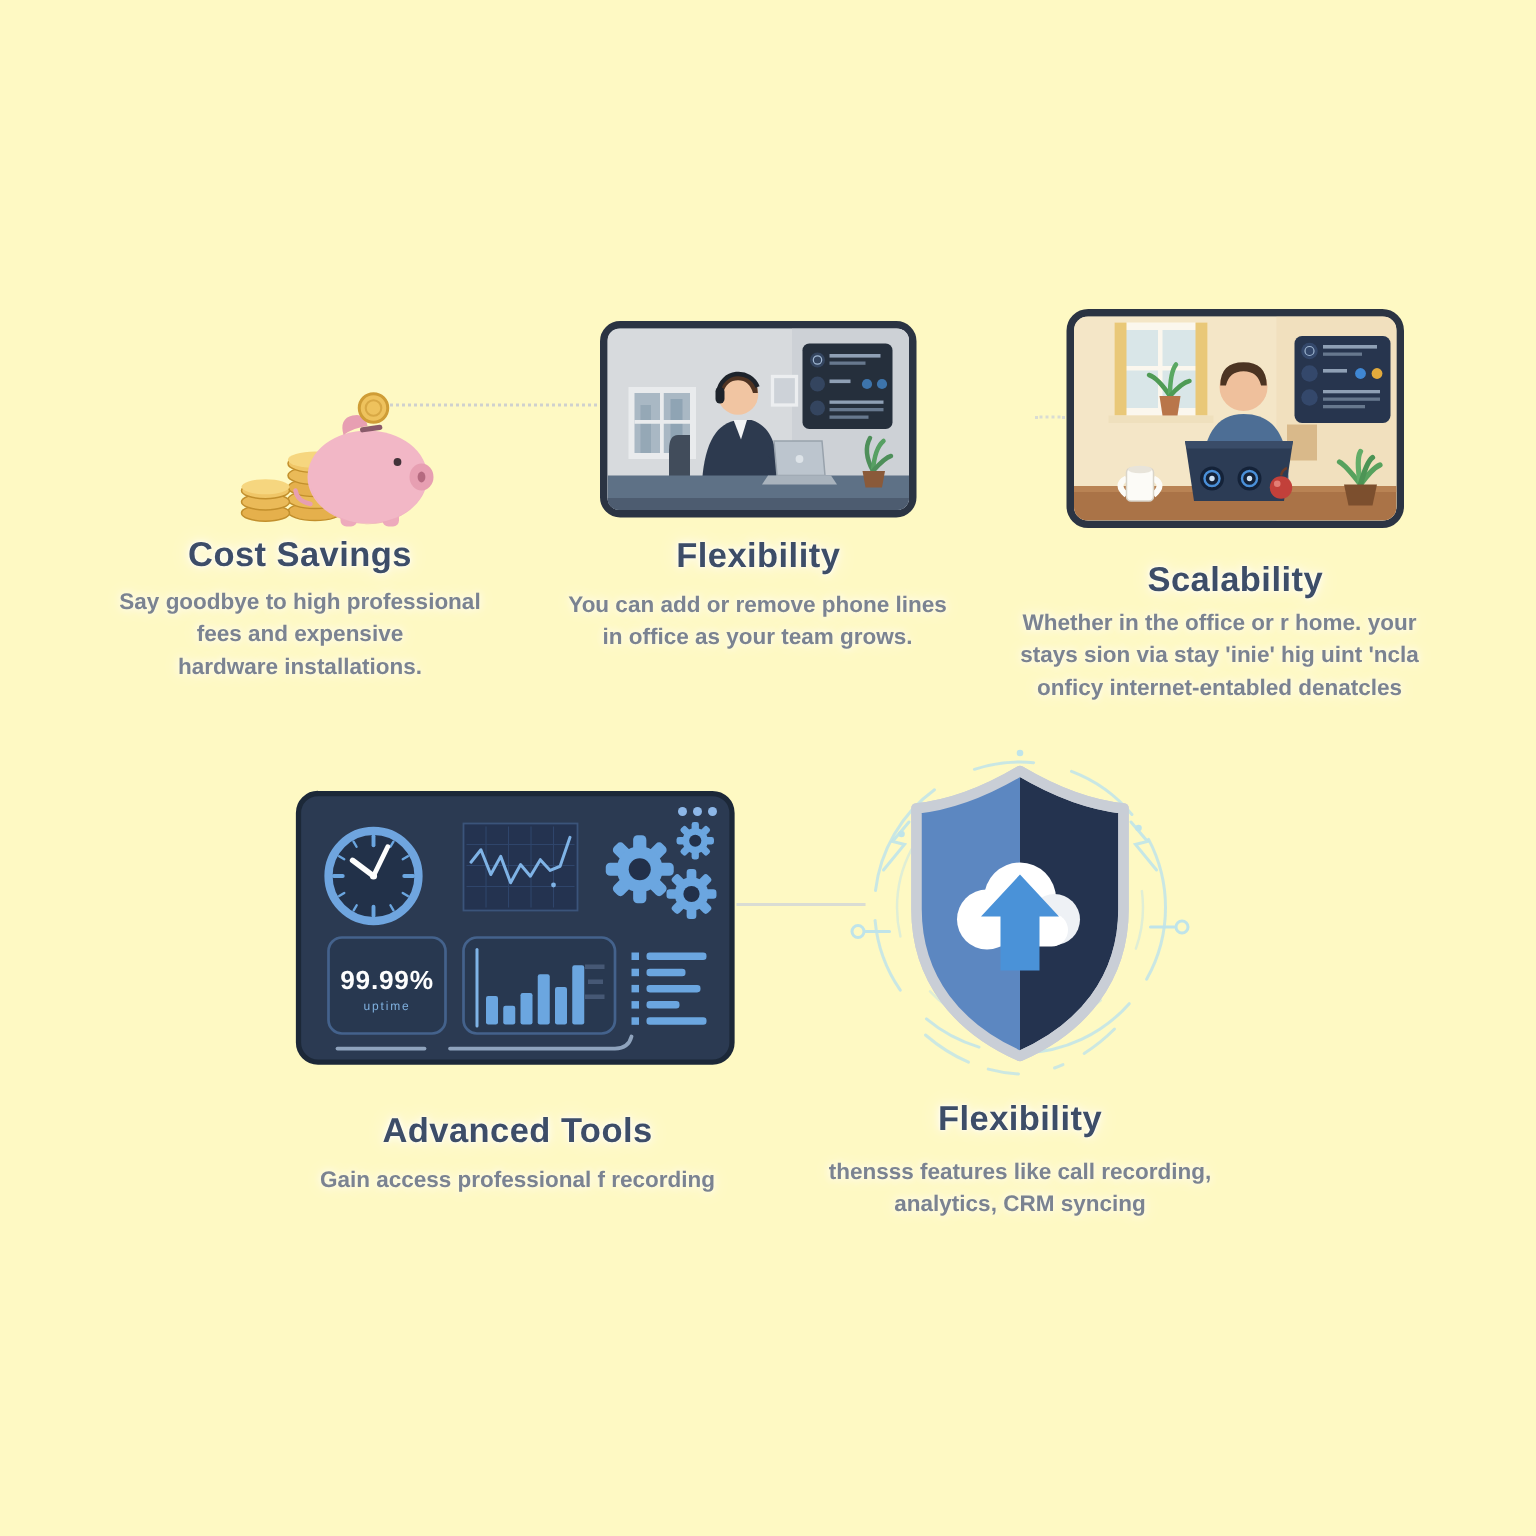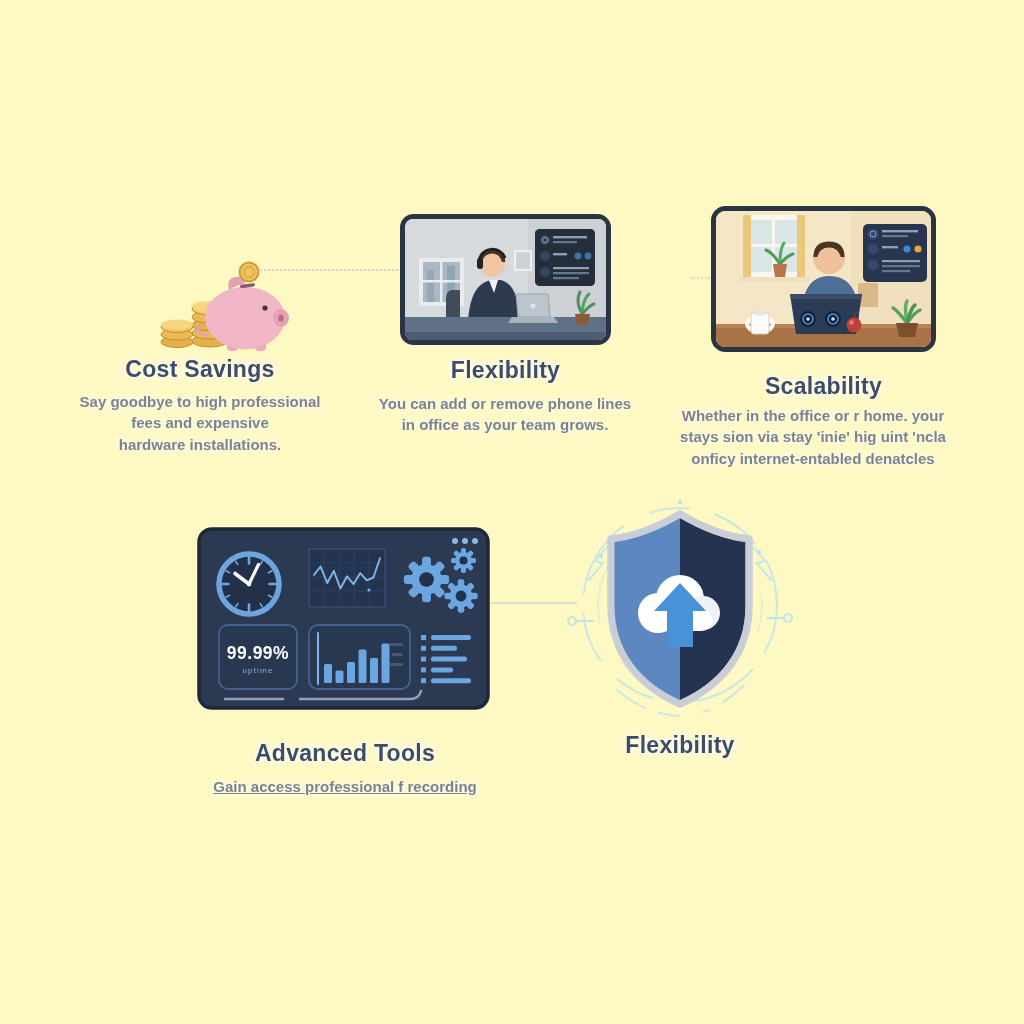--- a/index.html
+++ b/index.html
@@ -299,21 +299,21 @@
           <rect x="234" y="151.2" width="40" height="5" rx="2.2" fill="#6ba6e0"></rect>
         </g>
       <g>
         <path d="M28,172 h58" stroke="#8fa3bd" stroke-width="2.5" stroke-linecap="round"></path>
         <path d="M103,172 h110 q9,0 11,-8" stroke="#8fa3bd" stroke-width="2.5" fill="none" stroke-linecap="round"></path>
       </g>
     </svg>
   </div>
   <div class="conn-solid" style="left:491px;top:602px;width:86px;"></div>
   <div class="title" style="left:185px;top:740px;width:320px;">Advanced Tools</div>
-  <div class="desc" style="left:165px;top:776px;width:360px;text-decoration:underline;">Gain access professional f recording</div>
+  <div class="desc" style="left:165px;top:776px;width:360px;">Gain access professional f recording</div>
 
   <div class="abs" style="left:555px;top:490px;width:250px;height:242px;">
     <svg viewBox="0 0 250 242" width="250" height="242">
       <defs>
           <clipPath id="shLeft">
             <rect x="0" y="0" width="125" height="242"></rect>
           </clipPath>
         </defs>
       <g stroke="#bfe4ea" fill="none" stroke-linecap="round">
         <circle cx="125" cy="115" r="97" stroke-width="2" stroke-dasharray="50 20 80 30 40 26" opacity=".85"></circle>
@@ -338,14 +338,16 @@
       <g>
         <circle cx="103" cy="123" r="20" fill="#ffffff"></circle>
         <circle cx="125" cy="109" r="24" fill="#ffffff"></circle>
         <circle cx="148" cy="123" r="17" fill="#eef1f5"></circle>
         <rect x="95" y="119" width="62" height="22" rx="11" fill="#ffffff"></rect>
         <polygon points="125,93 99,121 112,121 112,157 138,157 138,121 151,121" fill="#4a92d8"></polygon>
       </g>
     </svg>
   </div>
   <div class="title" style="left:525px;top:732px;width:310px;">Flexibility</div>
+  <div class="desc" style="left:510px;top:771px;width:340px;">thensss features like call recording,
+analytics, CRM syncing</div>
 
 </div>
 
 </body></html>

